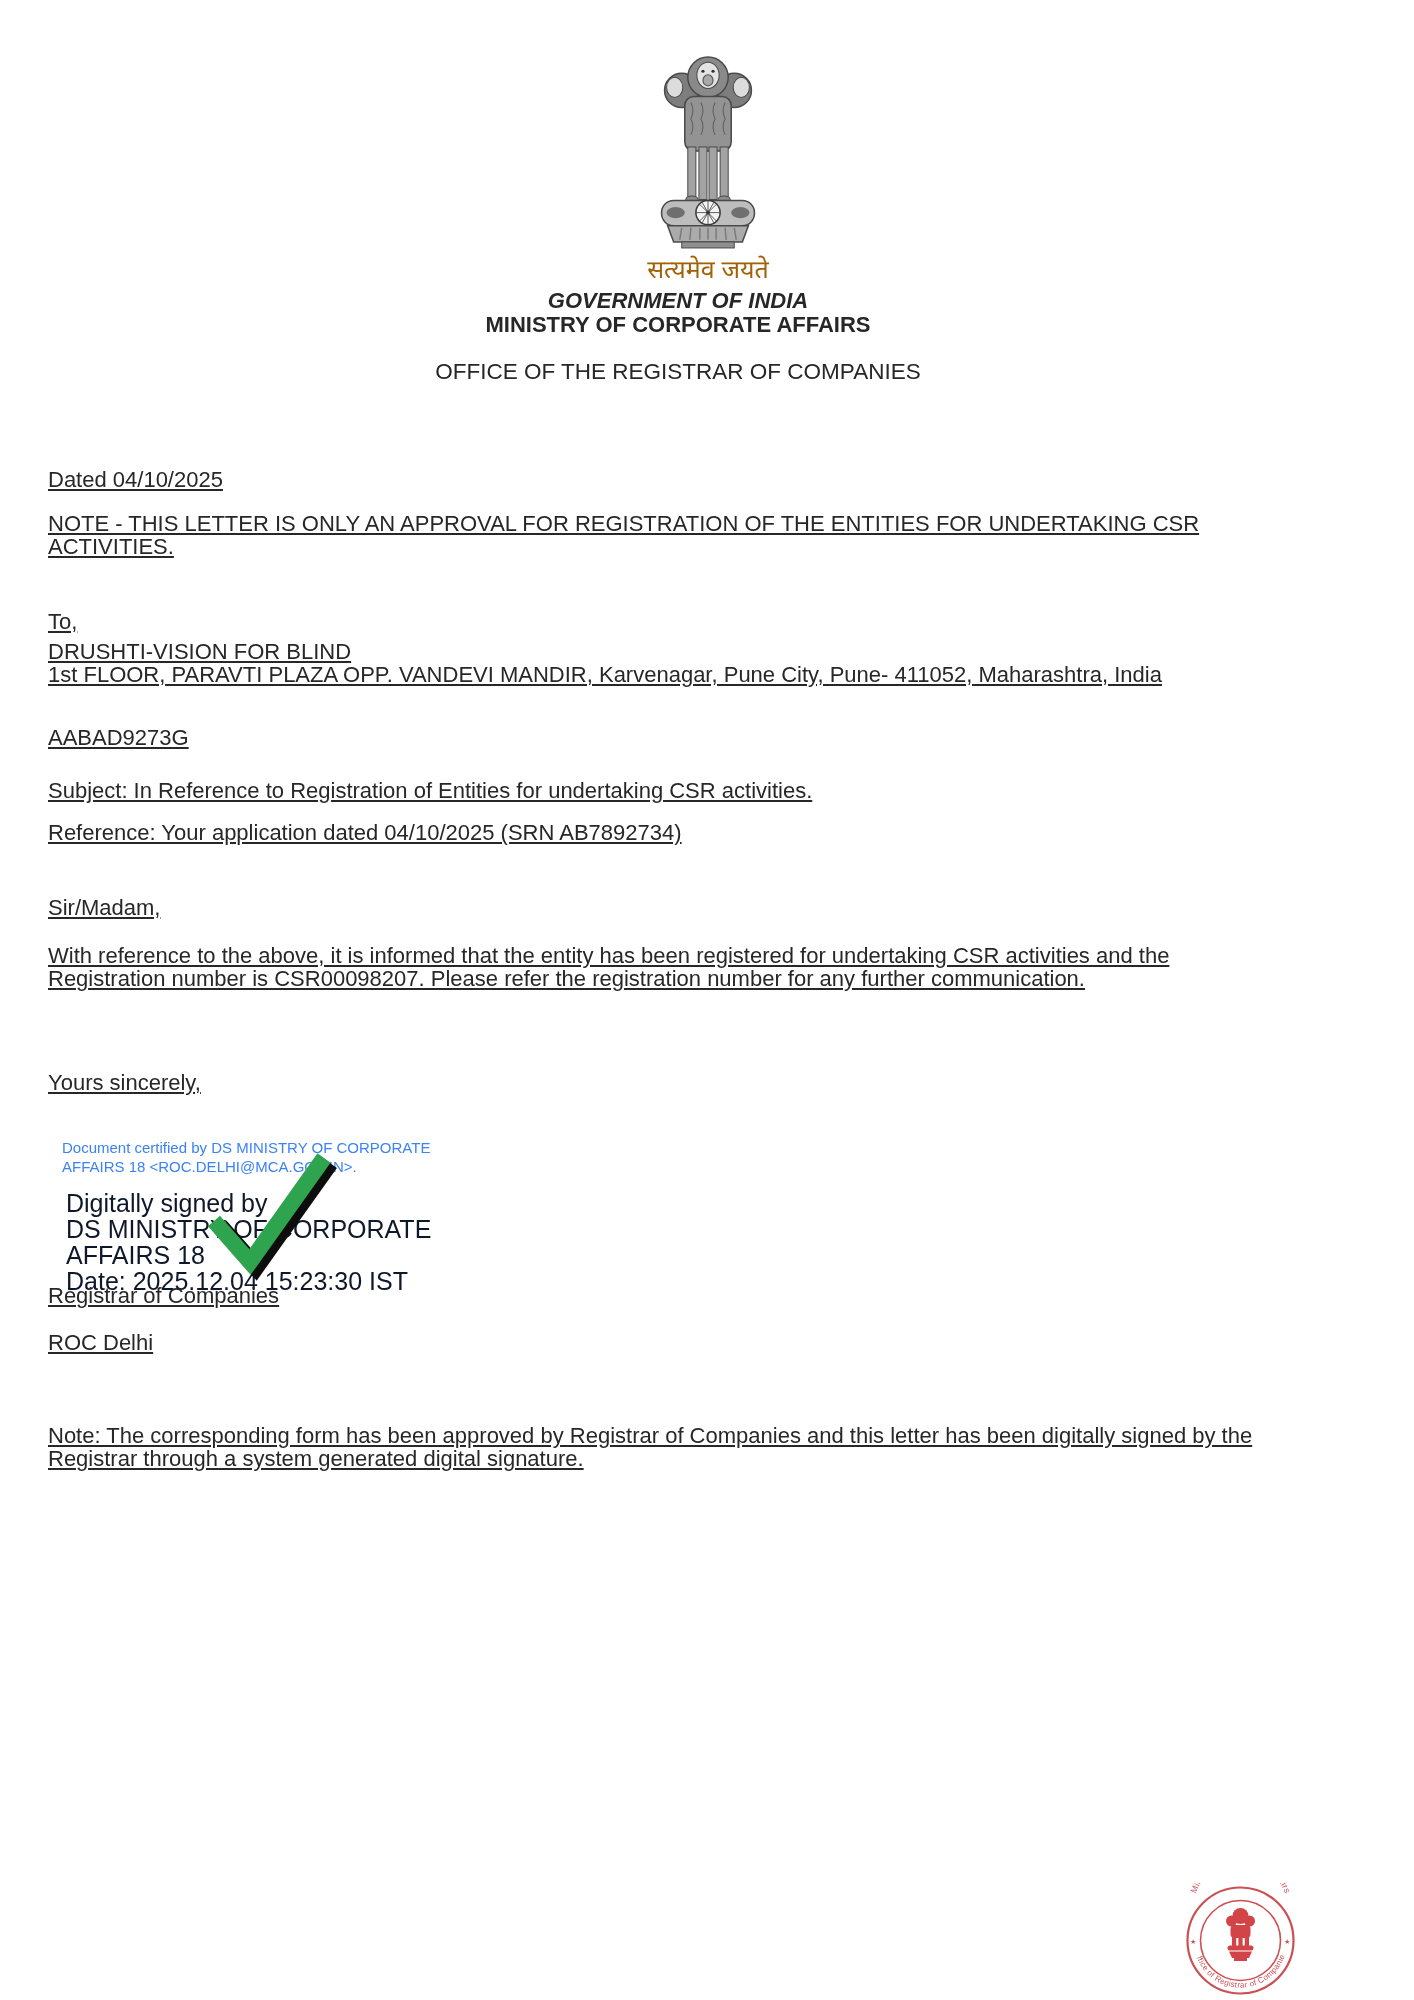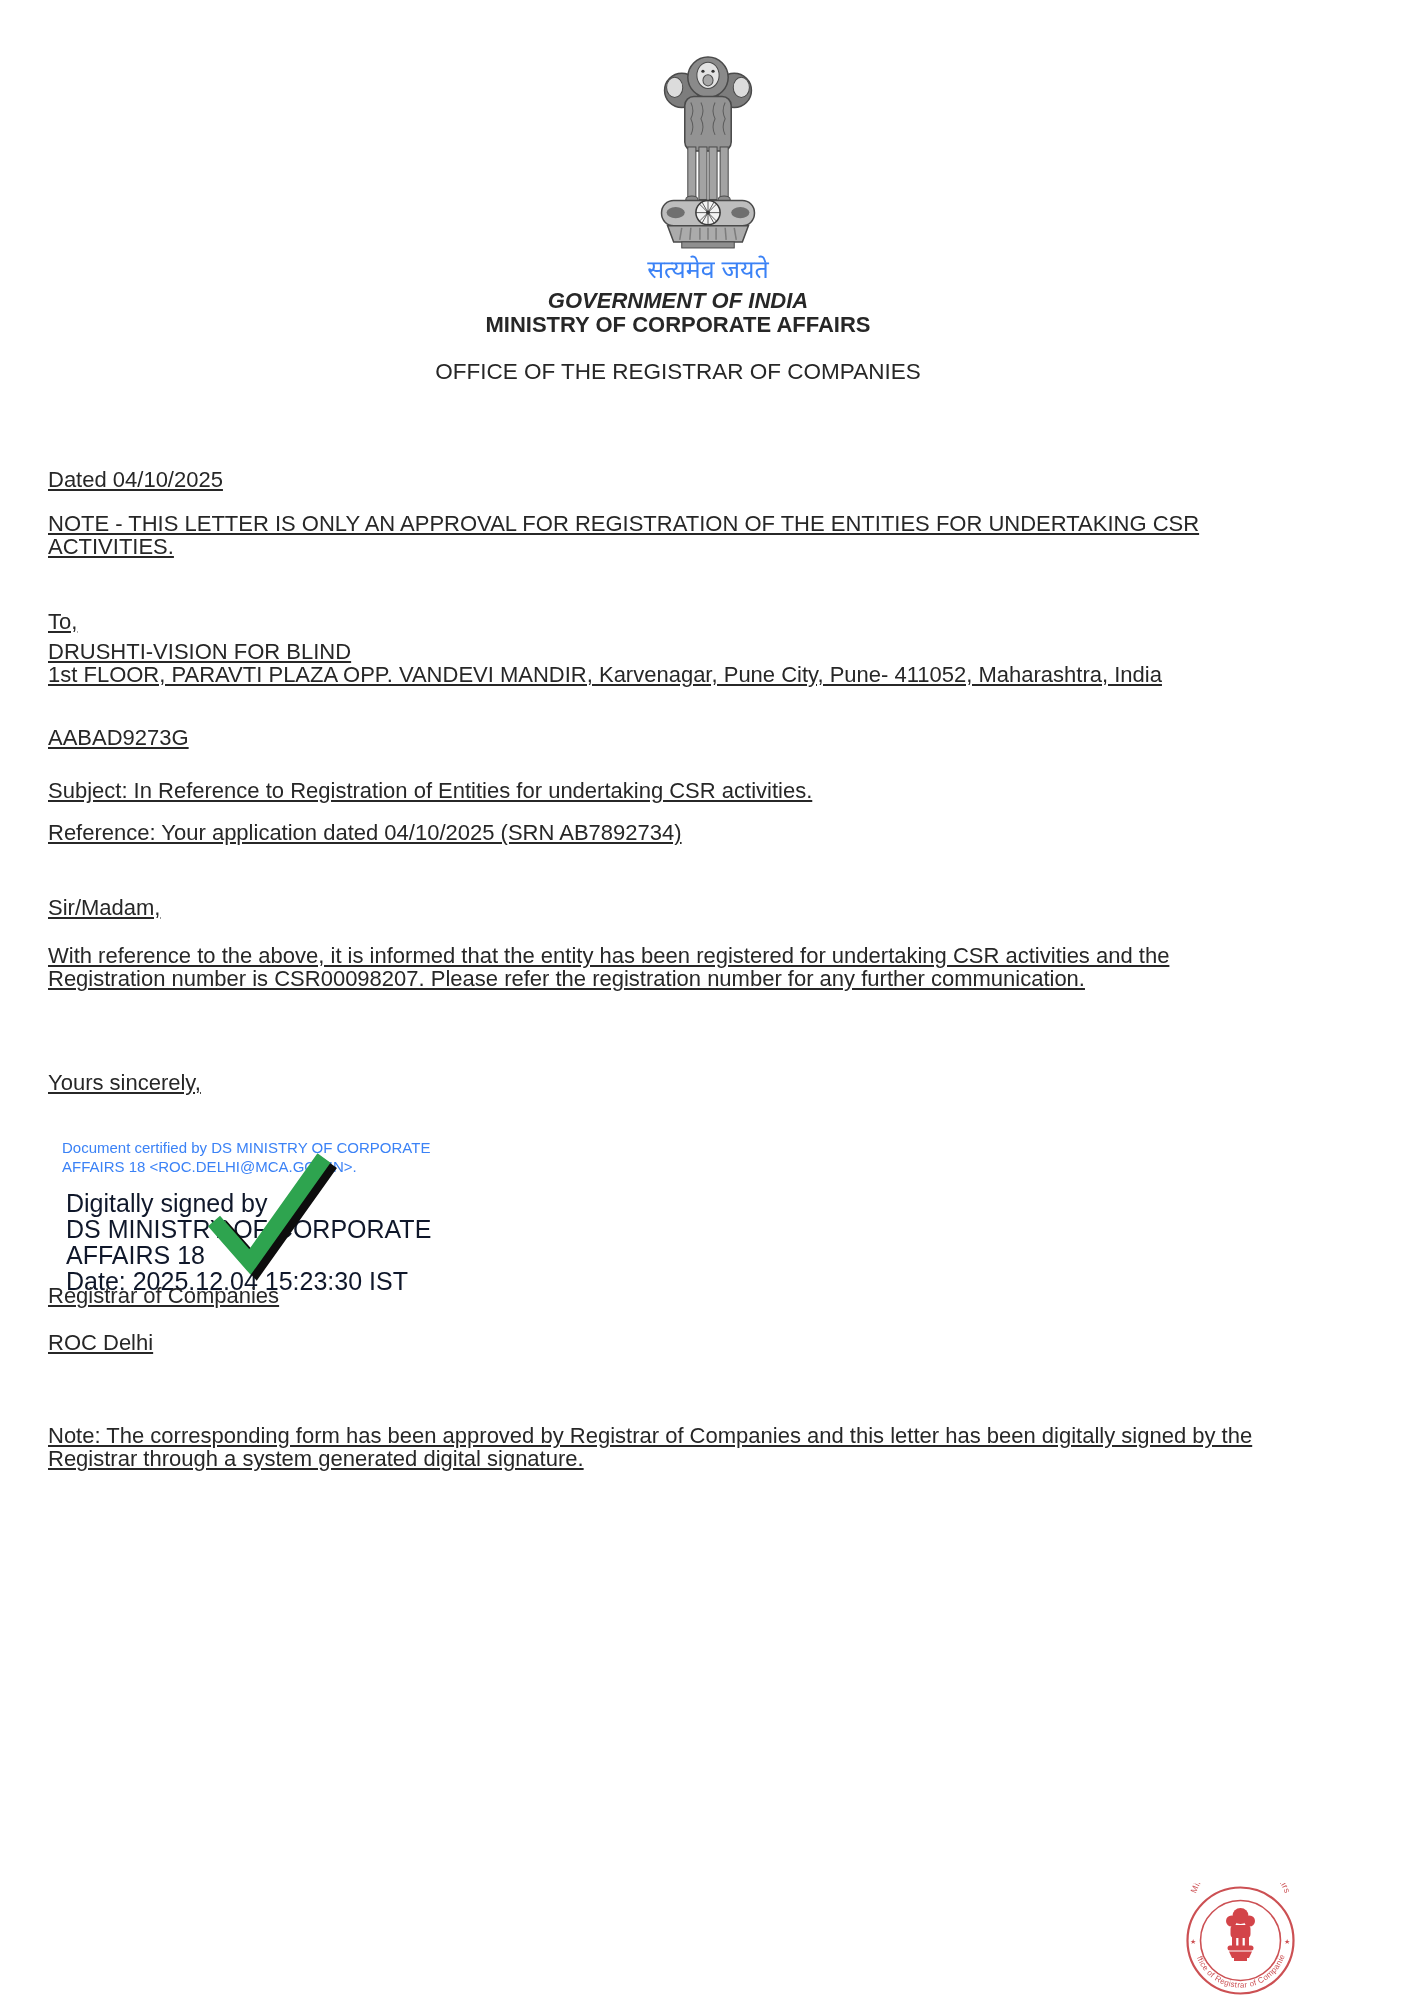--- a/index.html
+++ b/index.html
@@ -10,21 +10,21 @@
     font-family:"Liberation Sans","DejaVu Sans",sans-serif;
     color:#272727;
     overflow:hidden;
   }
   .abs{position:absolute;}
   .body-text{font-size:22px;line-height:23px;white-space:pre;}
   .center-col{left:48px;width:1260px;text-align:center;}
   .left-col{left:48px;width:1300px;text-decoration:underline;}
   .hdr-bold{font-weight:bold;font-size:22px;line-height:24px;}
   .hdr-reg{font-size:22.5px;line-height:24px;}
-  .motto{font-size:25px;line-height:28px;color:#3b82f6;}
+  .motto{font-size:25px;line-height:28px;color:#a16207;}
   .cert-small{font-size:15px;line-height:19px;color:#3b82f6;white-space:pre;}
   .sig-big{font-size:25px;line-height:26px;color:#0f172a;white-space:pre;}
 </style>
 </head>
 <body>
 
 <div class="page">
 
   <svg class="abs" style="left:637px;top:46px;" width="142" height="207" viewBox="0 0 140 205">
 

